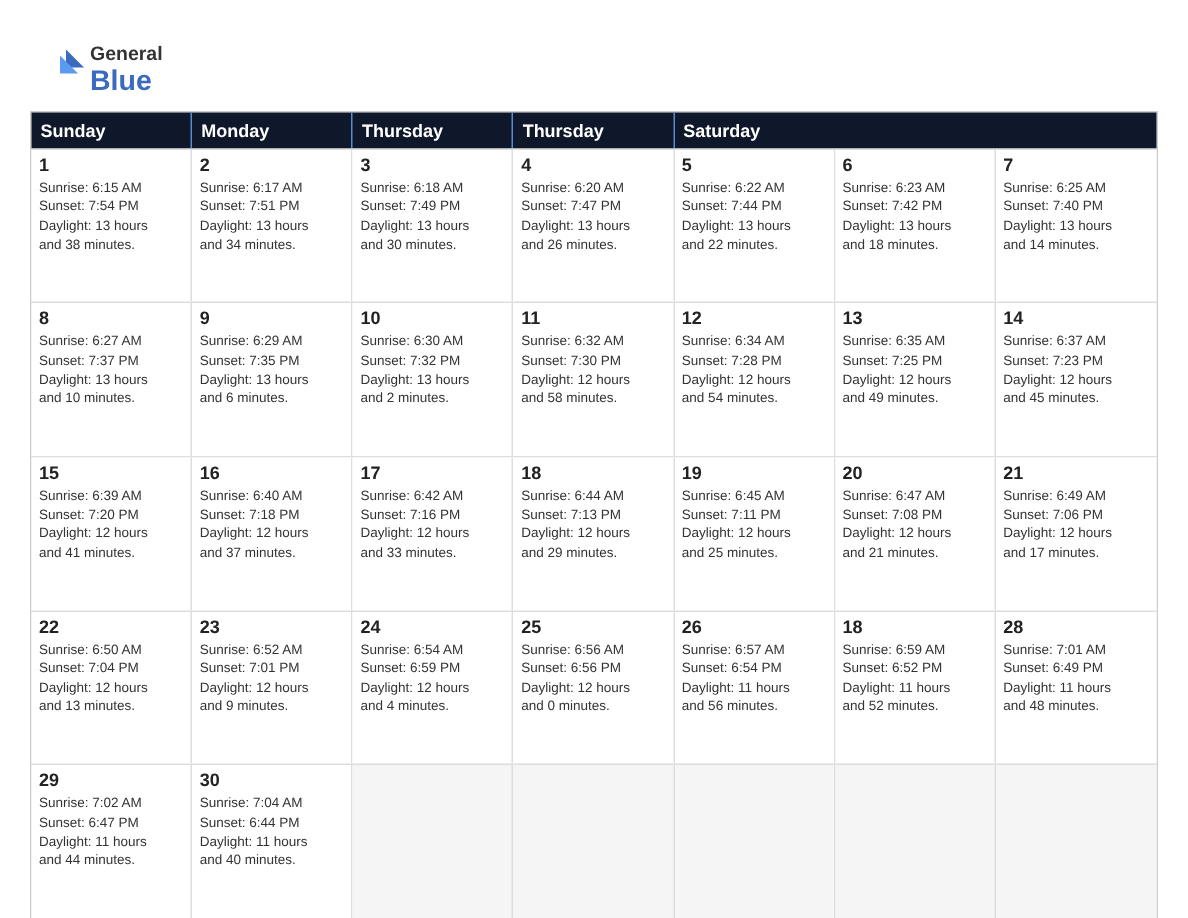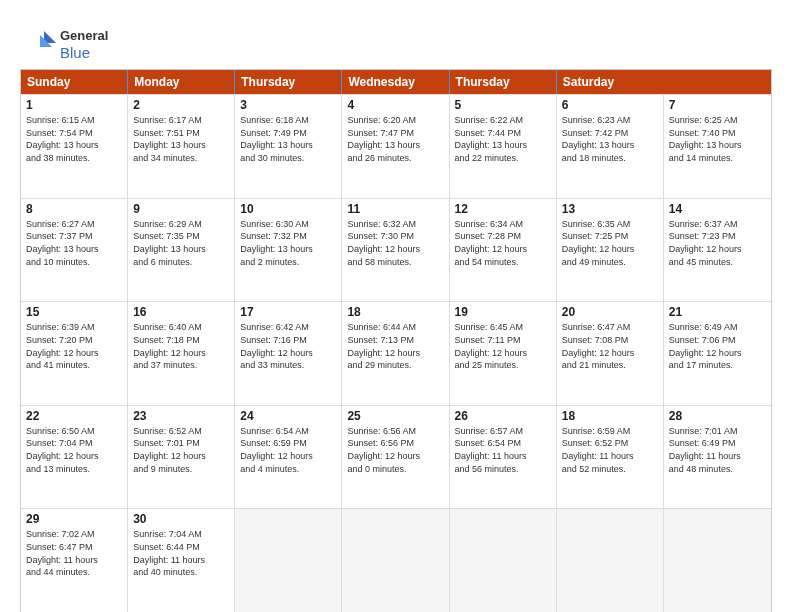--- a/index.html
+++ b/index.html
@@ -44,21 +44,21 @@
     }
     .calendar {
       flex: 1;
       display: flex;
       flex-direction: column;
       border: 1px solid #ccc;
     }
     .cal-header-row {
       display: grid;
       grid-template-columns: repeat(7, 1fr);
-      background: #c2410c;
+      background: #0f172a;
     }
     .cal-header-cell {
       color: #fff;
       font-weight: bold;
       font-size: 12px;
       padding: 5px 6px;
       border-right: 1px solid #5a8bd0;
     }
     .cal-header-cell:last-child { border-right: none; }
     .cal-body {
@@ -102,35 +102,34 @@
 
 <div class="page">
   <div class="header">
     <div class="logo">
         <svg width="36" height="32" viewBox="0 0 36 32">
           <polygon points="24,2 36,14 24,14" fill="#3a6bbf"></polygon>
           <polygon points="20,6 32,18 20,18" fill="#5a9bef"></polygon>
         </svg>
         <div style="display: flex; flex-direction: column; line-height: 1.15;">
           <span style="font-size: 13px; font-weight: bold; color: rgb(51, 51, 51);">General</span>
-          <span style="font-size: 15px; font-weight: normal; color: rgb(58, 107, 191);">Blue</span>
+          <span style="font-size: 19px; font-weight: bold; color: rgb(58, 107, 191);">Blue</span>
         </div>
       </div>
     <div class="title-block">
       <div class="month-title"></div>
       <div class="location"></div>
     </div>
   </div>
 
   <div class="calendar">
     <div class="cal-header-row">
     <div class="cal-header-cell">Sunday</div>
         <div class="cal-header-cell">Monday</div>
         <div class="cal-header-cell">Thursday</div>
-        <div class="cal-header-cell">Wednesday</div>
         <div class="cal-header-cell">Thursday</div>
         <div class="cal-header-cell">Saturday</div>
       </div>
     <div class="cal-body">
     <div class="cal-week">
           <div class="cal-cell">
             <span class="day-num">1</span>
             <div class="cell-text">Sunrise: 6:15 AM<br>Sunset: 7:54 PM<br>Daylight: 13 hours<br>and 38 minutes.</div>
           </div>
           <div class="cal-cell">

